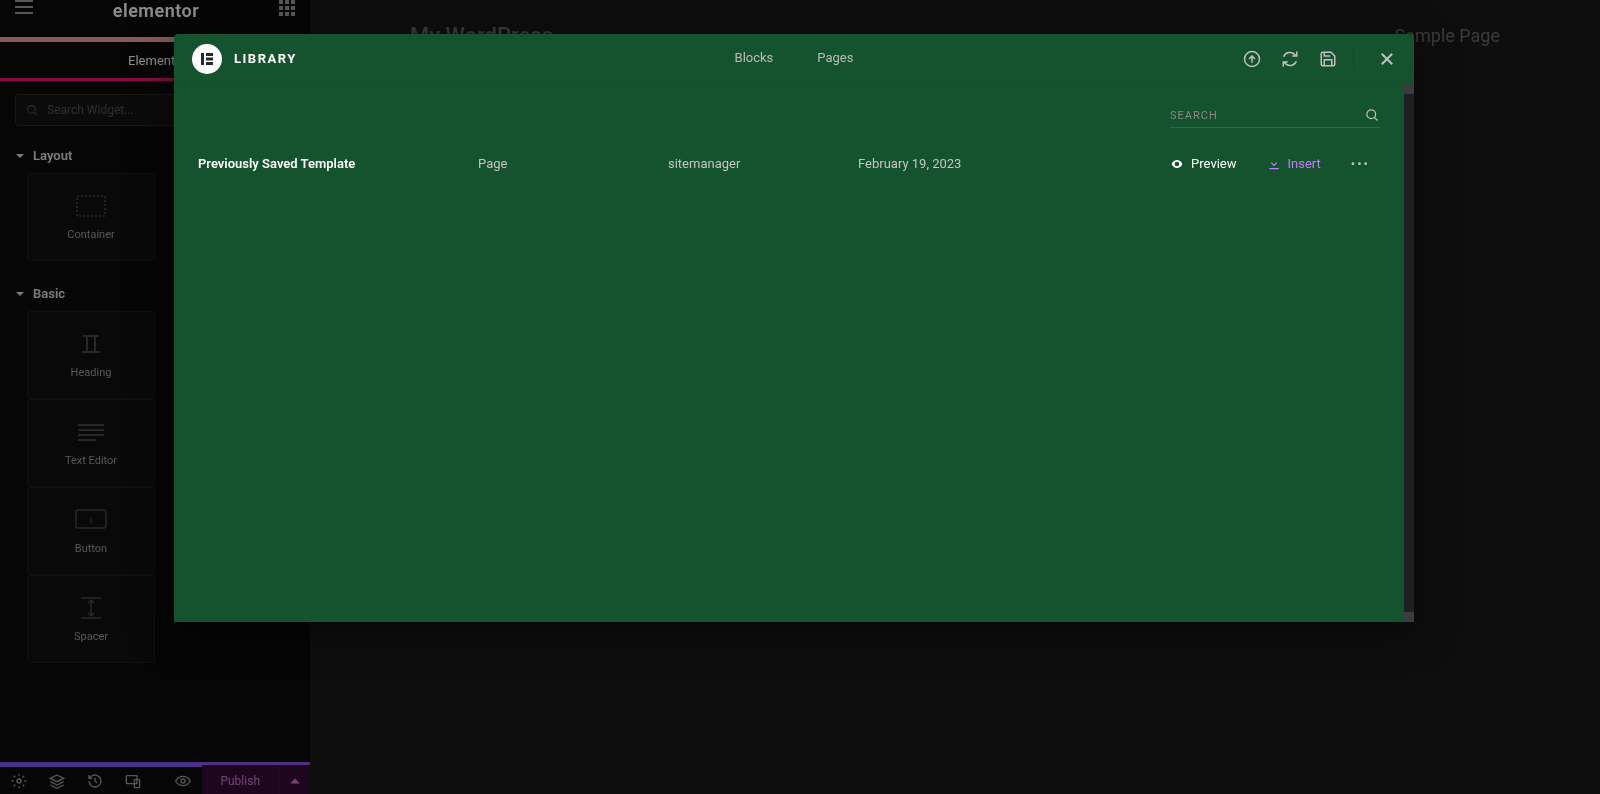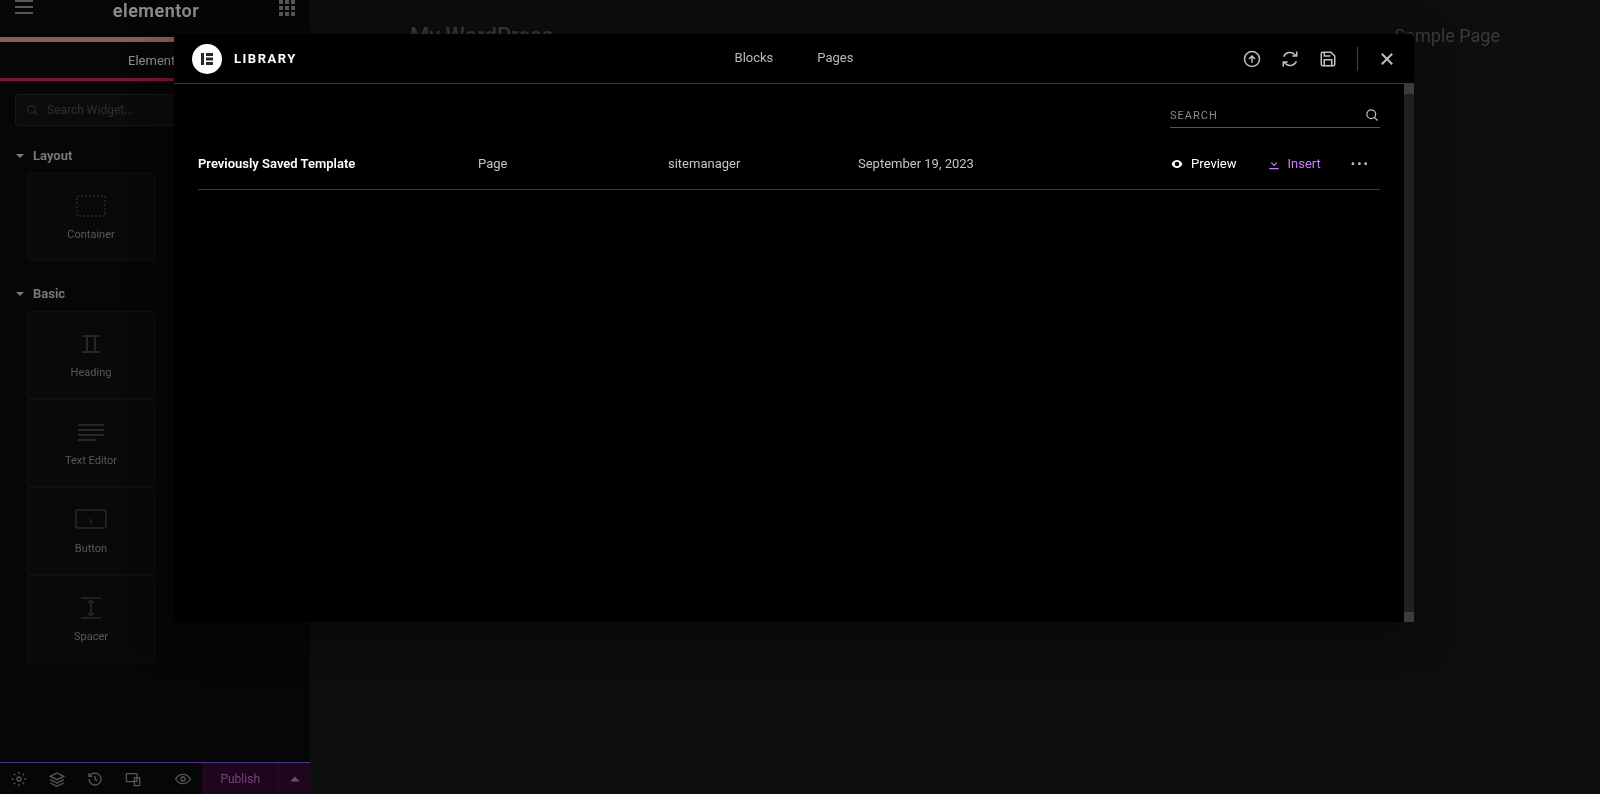--- a/index.html
+++ b/index.html
@@ -25,39 +25,39 @@
 .search-input::placeholder { color: #555; }
 
 .section-title { display: flex; align-items: center; gap: 8px; padding: 10px 15px; font-size: 13px; font-weight: 600; color: #e0e0e0; cursor: pointer; }
 .section-title svg { width: 10px; height: 10px; }
 
 .widgets { display: grid; grid-template-columns: 1fr 1fr; padding: 0 27px 15px; }
 .widget { height: 88px; background: #111; border: 1px solid #1e1e1e; border-radius: 3px; display: flex; flex-direction: column; align-items: center; justify-content: center; gap: 10px; cursor: pointer; }
 .widget-icon { width: 32px; height: 24px; color: #4a4a4a; display: flex; align-items: center; justify-content: center; }
 .widget-label { font-size: 11px; color: #9e9e9e; }
 
-.sidebar-footer { position: absolute; bottom: 0; left: 0; right: 0; height: 32px; background: #0c0c0c; border-top: 1px solid #8b5cf6; display: flex; align-items: center; }
+.sidebar-footer { position: absolute; bottom: 0; left: 0; right: 0; height: 32px; background: #0c0c0c; border-top: 5px solid #8b5cf6; display: flex; align-items: center; }
 .footer-btn { width: 38px; height: 32px; display: flex; align-items: center; justify-content: center; color: #9e9e9e; cursor: pointer; }
 .footer-btn svg { width: 16px; height: 16px; }
 .footer-spacer { flex: 1; }
 .publish-wrap { display: flex; align-items: center; background: #3a0b3a; height: 32px; }
 .publish-btn { padding: 0 18px; font-size: 12px; color: #d37dd3; cursor: pointer; }
 .publish-caret { width: 32px; height: 32px; display: flex; align-items: center; justify-content: center; color: #d37dd3; cursor: pointer; border-left: 1px solid #4a1a4a; }
 
 
 .canvas { position: absolute; left: 310px; right: 0; top: 0; bottom: 0; background: #1a1a1a; }
 .canvas-header { height: 70px; display: flex; align-items: center; justify-content: space-between; padding: 0 100px 0 100px; color: #6a6a6a; }
 .site-title { font-size: 22px; font-weight: 500; }
 .page-link { font-size: 18px; }
 
 
 .overlay { position: absolute; inset: 0; background: rgba(0,0,0,0.45); }
 
 
-.modal { position: absolute; left: 174px; top: 34px; width: 1240px; height: 588px; background: #000000; border-radius: 4px 4px 0 0; overflow: hidden; box-shadow: 0 10px 40px rgba(0,0,0,0.5); }
+.modal { position: absolute; left: 174px; top: 34px; width: 1240px; height: 588px; background: #14532d; border-radius: 4px 4px 0 0; overflow: hidden; box-shadow: 0 10px 40px rgba(0,0,0,0.5); }
 .modal-header { height: 50px; display: flex; align-items: center; border-bottom: 1px solid #36393c; position: relative; }
 .modal-logo-wrap { display: flex; align-items: center; gap: 12px; padding-left: 18px; }
 .modal-logo { width: 30px; height: 30px; background: #fff; border-radius: 50%; display: flex; align-items: center; justify-content: center; color: #26292c; font-weight: 700; font-size: 14px; }
 .modal-title { font-size: 13px; font-weight: 700; letter-spacing: 1.5px; color: #fff; }
 
 .modal-tabs { position: absolute; left: 50%; transform: translateX(-50%); display: flex; height: 100%; }
 .modal-tab { padding: 0 22px; display: flex; align-items: center; font-size: 13px; color: #bbb; cursor: pointer; border-bottom: 3px solid transparent; }
 .modal-tab.active { color: #fff; border-bottom-color: #fff; }
 
 .modal-actions { margin-left: auto; display: flex; align-items: center; padding-right: 18px; gap: 20px; }
@@ -296,21 +296,21 @@
             <circle cx="10" cy="10" r="7"></circle>
             <line x1="20" y1="20" x2="15" y2="15"></line>
           </svg>
       </div>
     </div>
     <div class="table">
       <div class="table-row">
         <div class="col-name">Previously Saved Template</div>
         <div class="col-text">Page</div>
         <div class="col-text">sitemanager</div>
-        <div class="col-text">September 19, 2023</div>
+        <div class="col-text">February 19, 2023</div>
         <div class="row-actions">
           <div class="row-action action-preview">
             <svg viewBox="0 0 24 24" fill="currentColor">
                 <path d="M12 5c-5 0-9 5-9 7s4 7 9 7 9-5 9-7-4-7-9-7zm0 11a4 4 0 1 1 0-8 4 4 0 0 1 0 8z"></path>
               </svg>
             <span>Preview</span>
           </div>
           <div class="row-action action-insert">
             <svg viewBox="0 0 24 24" fill="currentColor">
                 <path d="M12 3v10l-4-4-1.4 1.4L12 16l5.4-5.6L16 9l-4 4V3h0zM4 19h16v2H4z"></path>

